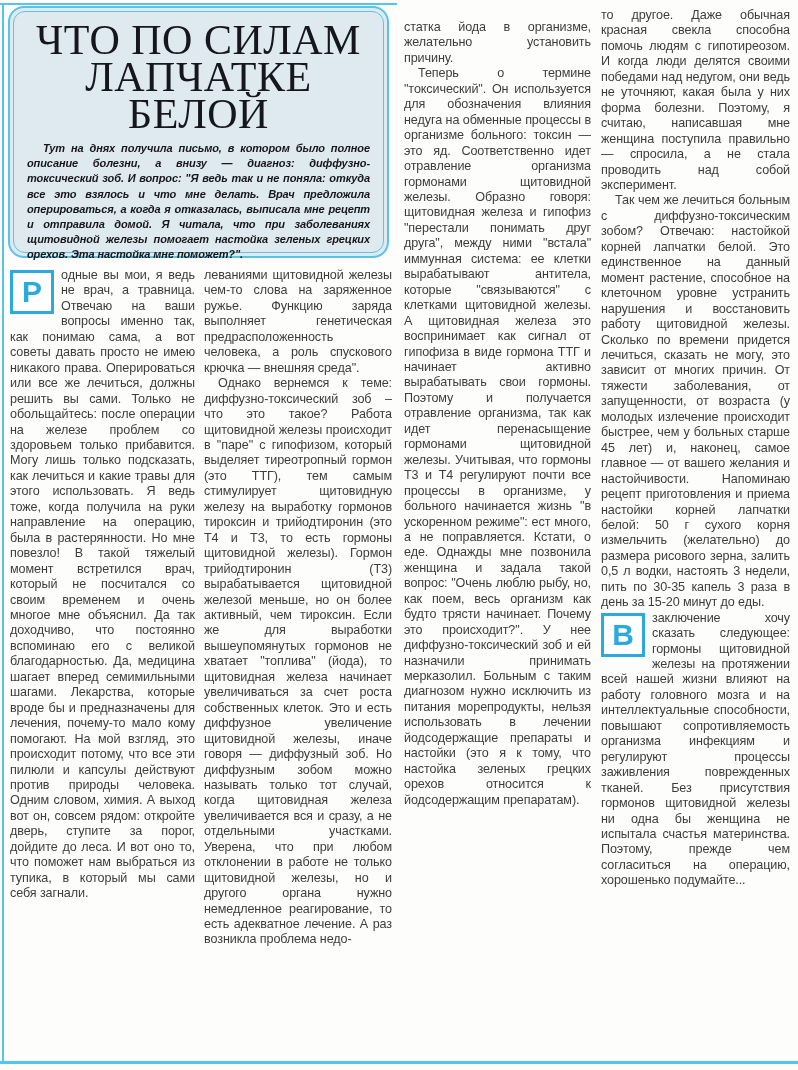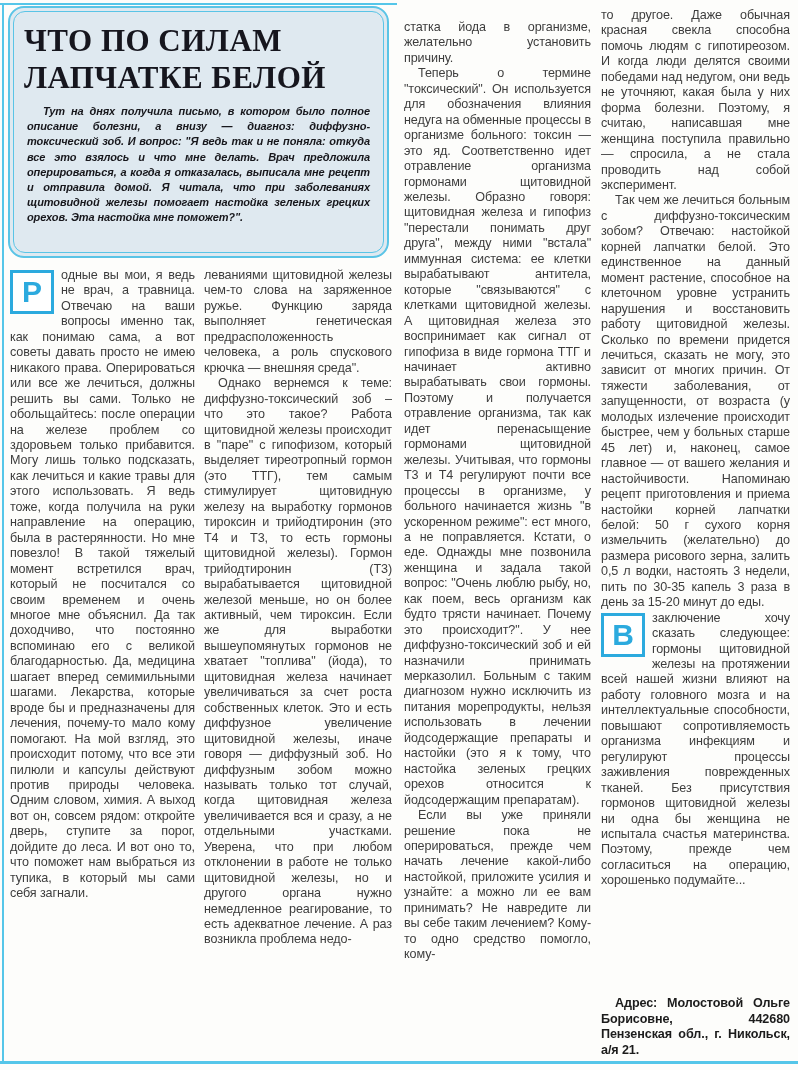--- a/index.html
+++ b/index.html
@@ -25,23 +25,23 @@
     position:absolute;left:8px;top:6px;width:381px;height:252px;
     background:#dfe9f0;border:2px solid #5ac4e6;border-radius:16px;
     box-sizing:border-box;
   }
   .title-box-inner{
     position:absolute;left:3px;top:3px;right:3px;bottom:3px;
     border:1.5px solid #5ac4e6;border-radius:12px;
     box-sizing:border-box;padding:8px 10px 0 10px;
   }
   .title{
-    margin:2px 0 0 0;
-    font-family:"Liberation Serif", serif;font-weight:700;
-    font-size:31px;line-height:37px;color:#16161e;letter-spacing:.5px;
+    margin:2px 0 0 0;text-align:center;
+    font-family:"Liberation Serif", serif;font-weight:400;
+    font-size:42px;line-height:37px;color:#16161e;letter-spacing:.5px;
   }
   .intro{
     margin:8px 3px 0 3px;text-align:justify;text-indent:16px;
     font-weight:700;font-style:italic;
     font-size:11px;line-height:15.2px;color:#17171c;letter-spacing:-.1px;
     hyphens:auto;
   }
   
   .col{
     position:absolute;text-align:justify;color:#3d3d3d;
@@ -93,25 +93,23 @@
   </div>
 
   <div class="col col2">
     <p>леваниями щитовидной железы чем-то слова на заряженное ружье. Функцию заряда выполняет генетическая предрасположенность человека, а роль спускового крючка — внешняя среда".</p>
     <p class="ind">Однако вернемся к теме: диффузно-токсический зоб – что это такое? Работа щитовидной железы происходит в "паре" с гипофизом, который выделяет тиреотропный гормон (это ТТГ), тем самым стимулирует щитовидную железу на выработку гормонов тироксин и трийодтиронин (это Т4 и Т3, то есть гормоны щитовидной железы). Гормон трийодтиронин (Т3) вырабатывается щитовидной железой меньше, но он более активный, чем тироксин. Если же для выработки вышеупомянутых гормонов не хватает "топлива" (йода), то щитовидная железа начинает увеличиваться за счет роста собственных клеток. Это и есть диффузное увеличение щитовидной железы, иначе говоря — диффузный зоб. Но диффузным зобом можно называть только тот случай, когда щитовидная железа увеличивается вся и сразу, а не отдельными участками. Уверена, что при любом отклонении в работе не только щитовидной железы, но и другого органа нужно немедленное реагирование, то есть адекватное лечение. А раз возникла проблема недо-</p>
   </div>
 
   <div class="col col3">
     <p>статка йода в организме, желательно установить причину.</p>
     <p class="ind">Теперь о термине "токсический". Он используется для обозначения влияния недуга на обменные процессы в организме больного: токсин — это яд. Соответственно идет отравление организма гормонами щитовидной железы. Образно говоря: щитовидная железа и гипофиз "перестали понимать друг друга", между ними "встала" иммунная система: ее клетки вырабатывают антитела, которые "связываются" с клетками щитовидной железы. А щитовидная железа это воспринимает как сигнал от гипофиза в виде гормона ТТГ и начинает активно вырабатывать свои гормоны. Поэтому и получается отравление организма, так как идет перенасыщение гормонами щитовидной железы. Учитывая, что гормоны Т3 и Т4 регулируют почти все процессы в организме, у больного начинается жизнь "в ускоренном режиме": ест много, а не поправляется. Кстати, о еде. Однажды мне позвонила женщина и задала такой вопрос: "Очень люблю рыбу, но, как поем, весь организм как будто трясти начинает. Почему это происходит?". У нее диффузно-токсический зоб и ей назначили принимать мерказолил. Больным с таким диагнозом нужно исключить из питания морепродукты, нельзя использовать в лечении йодсодержащие препараты и настойки (это я к тому, что настойка зеленых грецких орехов относится к йодсодержащим препаратам).</p>
-    <p class="ind">Если вы уже приняли решение пока не оперироваться, прежде чем начать лечение какой-либо настойкой, приложите усилия и узнайте: а можно ли ее вам принимать? Не навредите ли вы себе таким лечением? Кому-то одно средство помогло, кому-</p>
   </div>
 
   <div class="col col4">
     <p>то другое. Даже обычная красная свекла способна помочь людям с гипотиреозом. И когда люди делятся своими победами над недугом, они ведь не уточняют, какая была у них форма болезни. Поэтому, я считаю, написавшая мне женщина поступила правильно — спросила, а не стала проводить над собой эксперимент.</p>
     <p class="ind">Так чем же лечиться больным с диффузно-токсическим зобом? Отвечаю: настойкой корней лапчатки белой. Это единственное на данный момент растение, способное на клеточном уровне устранить нарушения и восстановить работу щитовидной железы. Сколько по времени придется лечиться, сказать не могу, это зависит от многих причин. От тяжести заболевания, от запущенности, от возраста (у молодых излечение происходит быстрее, чем у больных старше 45 лет) и, наконец, самое главное — от вашего желания и настойчивости. Напоминаю рецепт приготовления и приема настойки корней лапчатки белой: 50 г сухого корня измельчить (желательно) до размера рисового зерна, залить 0,5 л водки, настоять 3 недели, пить по 30-35 капель 3 раза в день за 15-20 минут до еды.</p>
     <p>
       <span class="dropcap"><span>В</span></span><span>заключение хочу сказать следующее: гормоны щитовидной железы на протяжении всей нашей жизни влияют на работу головного мозга и на интеллектуальные способности, повышают сопротивляемость организма инфекциям и регулируют процессы заживления поврежденных тканей. Без присутствия гормонов щитовидной железы ни одна бы женщина не испытала счастья материнства. Поэтому, прежде чем согласиться на операцию, хорошенько подумайте...</span>
     </p>
-    <p class="ind address">Адрес: Молостовой Ольге Борисовне, 442680 Пензенская обл., г. Никольск, а/я 21.</p>
   </div>
 
 </div>
 
 </body></html>

